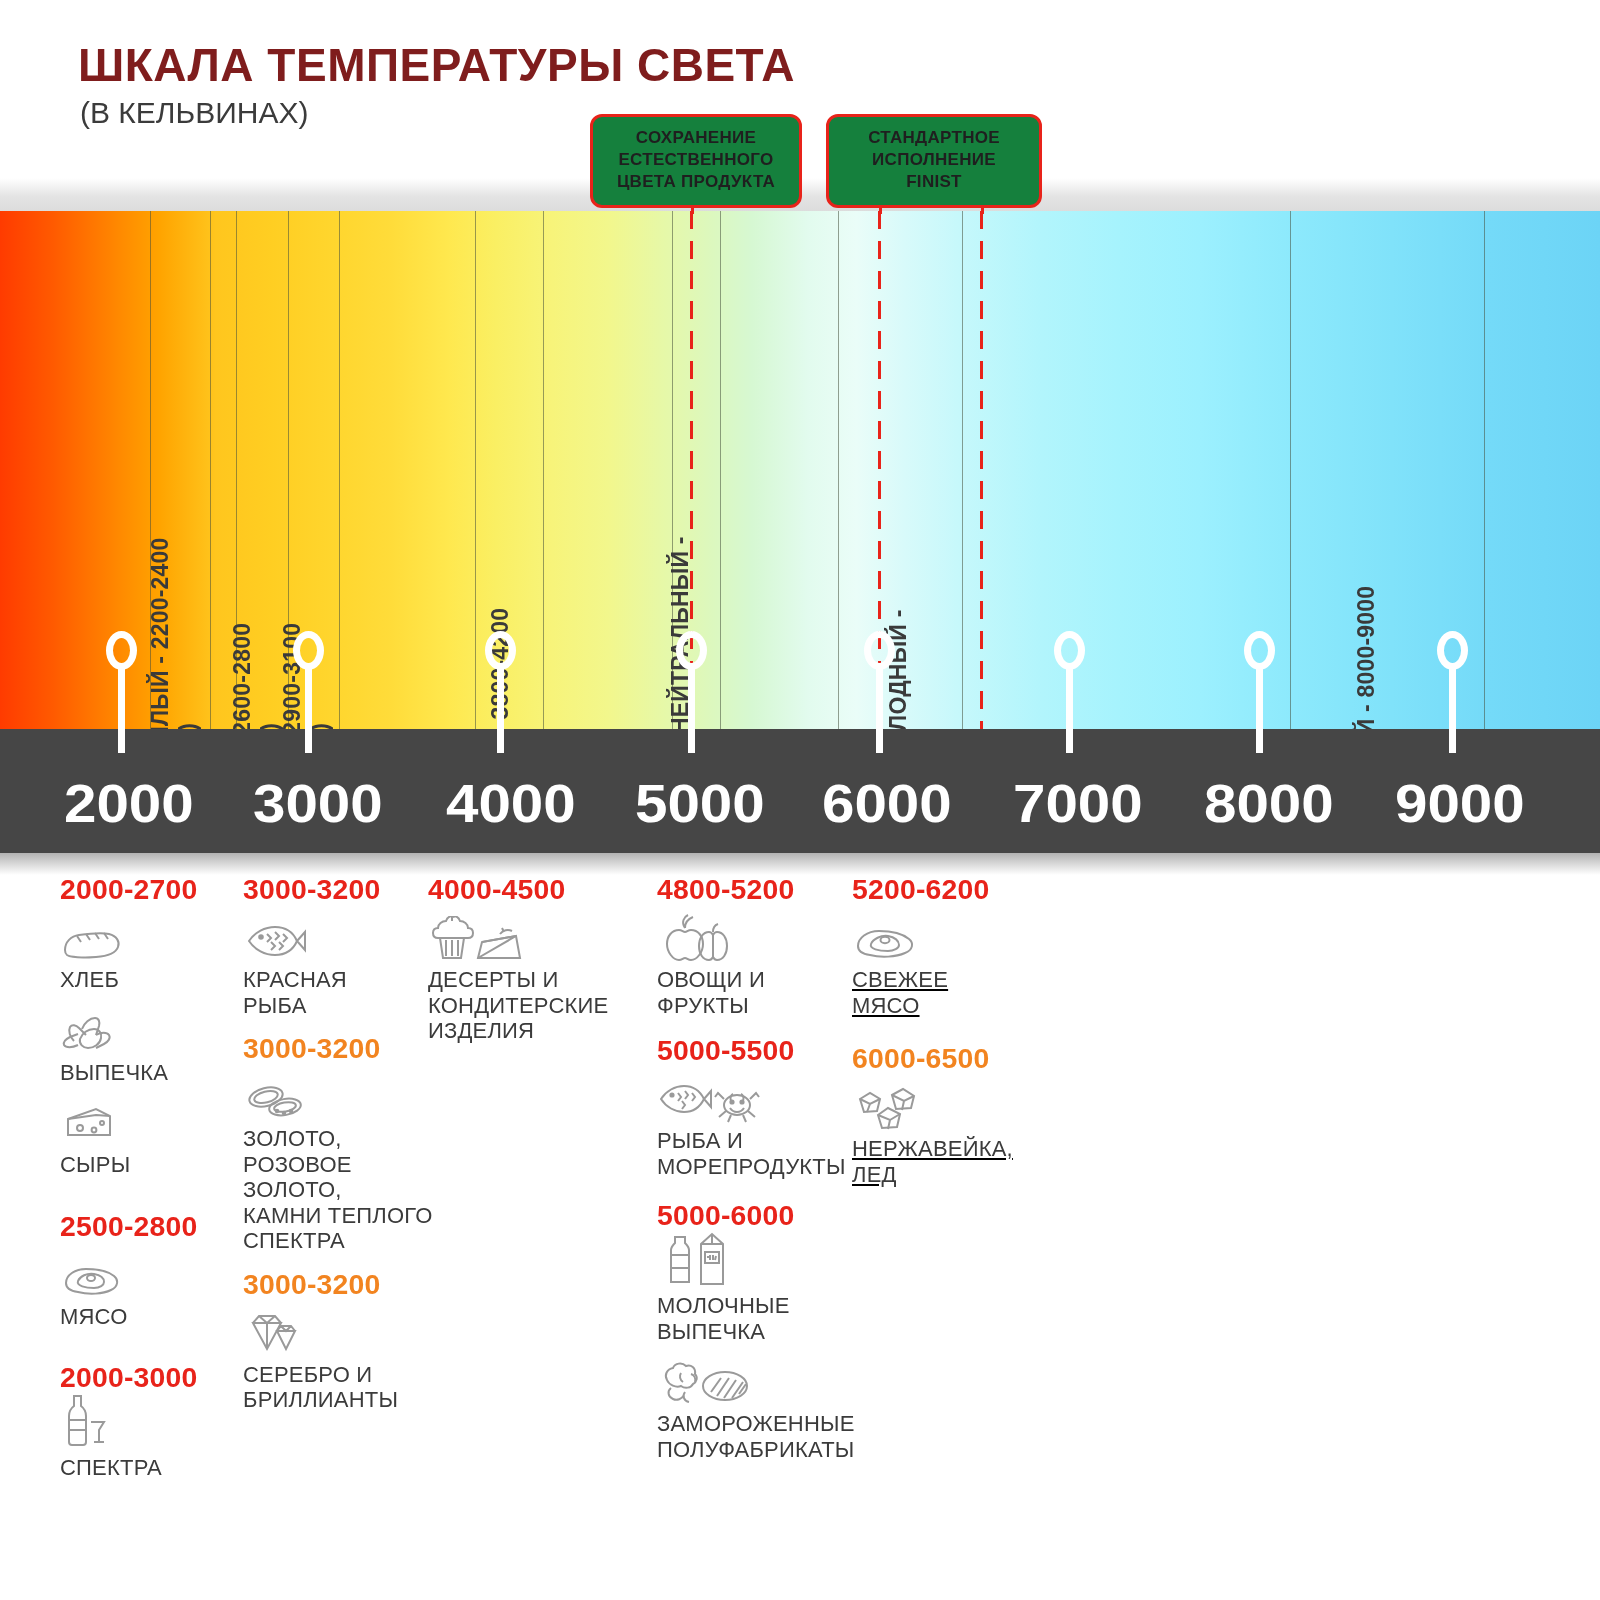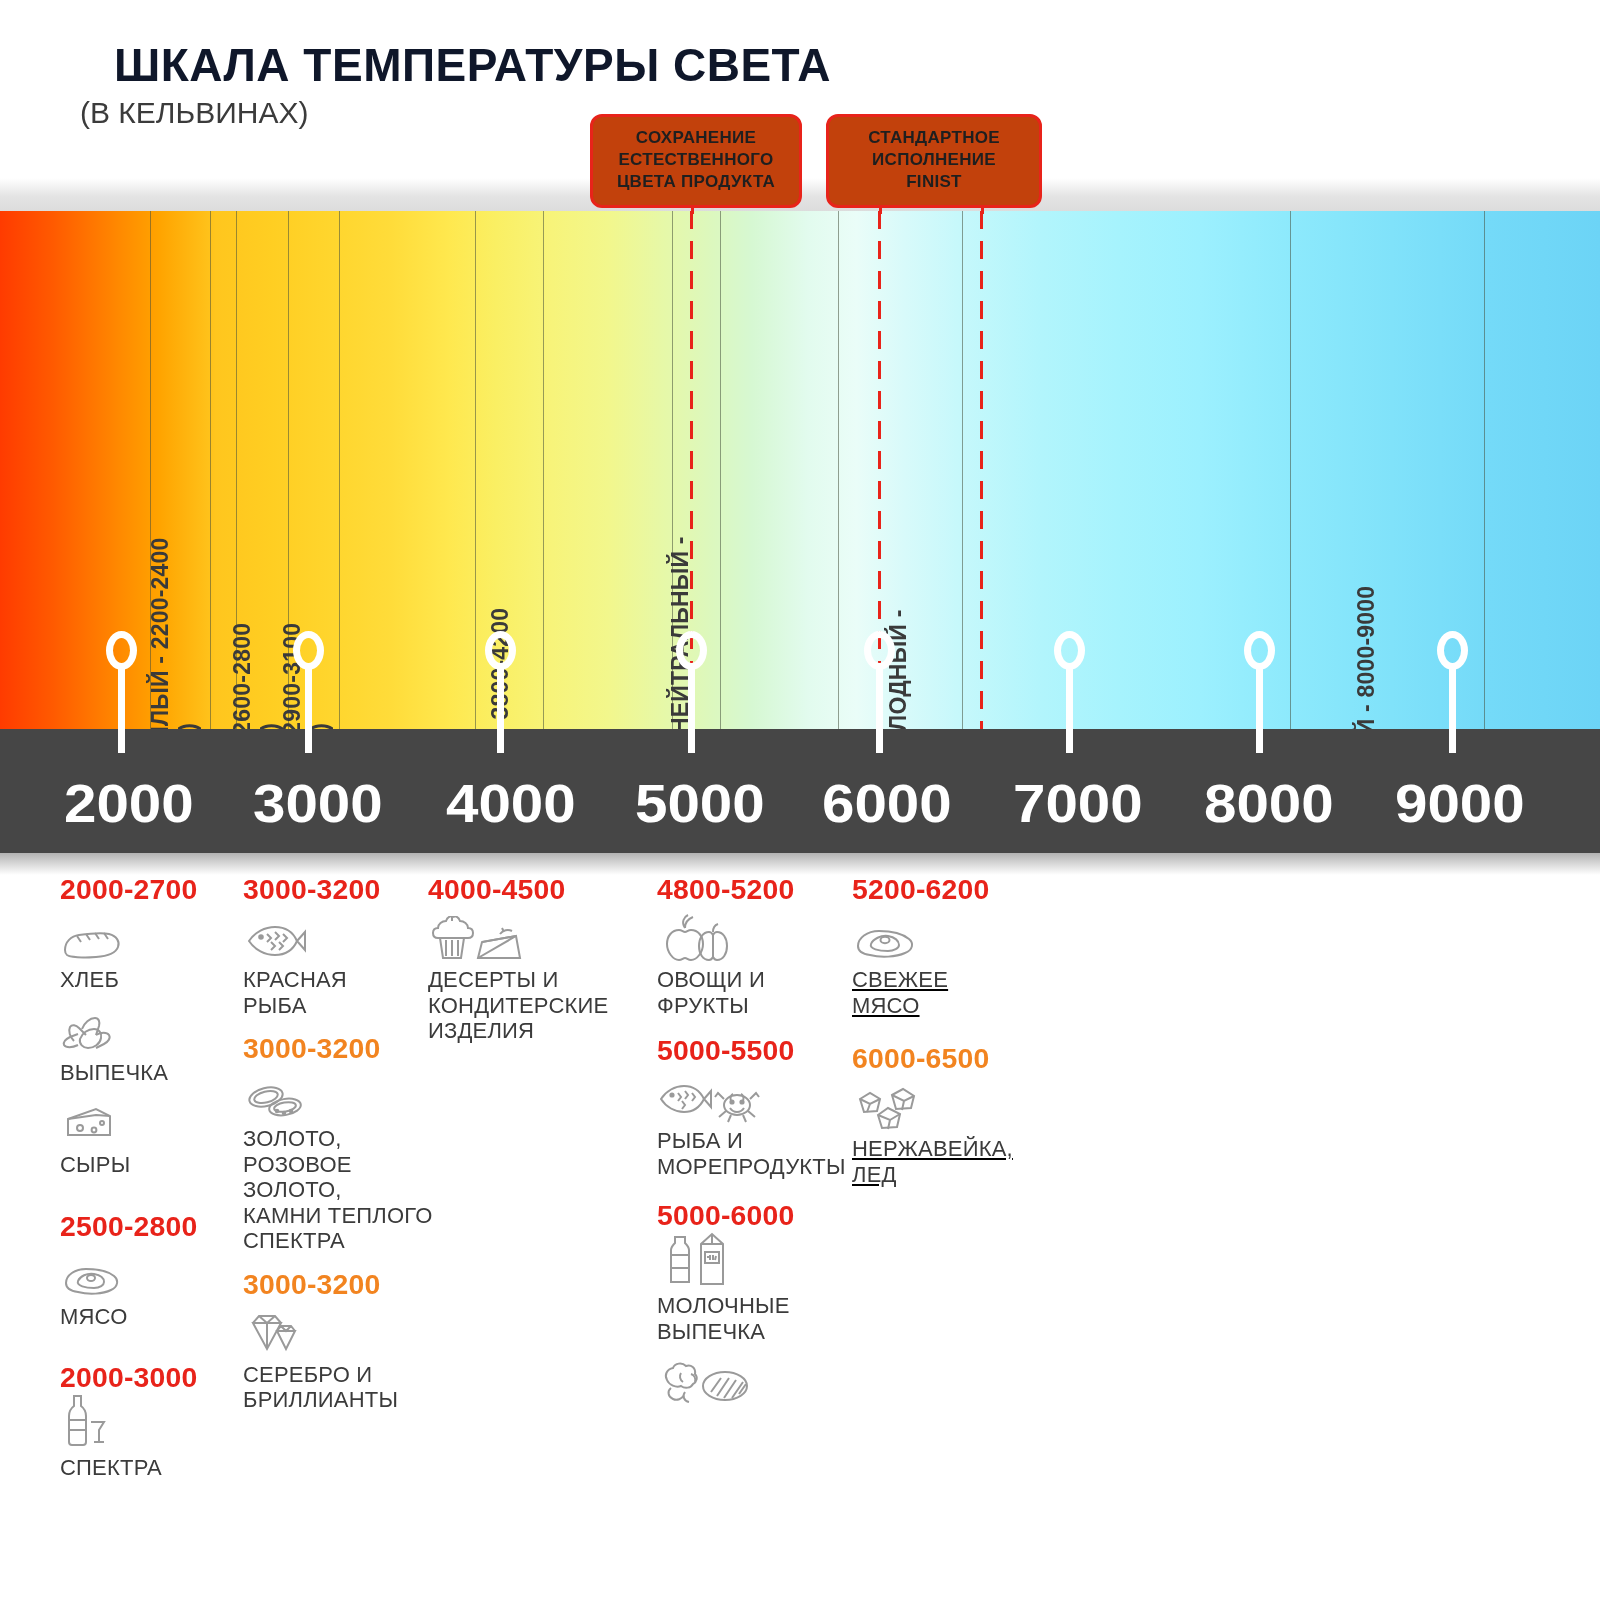--- a/index.html
+++ b/index.html
@@ -8,36 +8,35 @@
     background: #ffffff;
     font-family: "Liberation Sans", sans-serif;
     overflow: hidden;
   }
   #root { position: relative; width: 1600px; height: 1600px; }
 
   
   .title {
     position: absolute; left: 78px; top: 38px;
     font-size: 46px; font-weight: bold; letter-spacing: .5px;
-    color: #0f172a; white-space: nowrap;
+    color: #7f1d1d; white-space: nowrap;
     font-family: "Liberation Sans Narrow", "Liberation Sans", sans-serif;
     transform: scaleX(1.0);
-    margin-left: 36px;
   }
   .subtitle {
     position: absolute; left: 80px; top: 96px;
     font-size: 30px; color: #3b3b3b; white-space: nowrap;
   }
 
   
   .callout {
     position: absolute;
     border: 3px solid #E8231A;
     border-radius: 12px;
-    background: #c2410c;
+    background: #15803d;
     text-align: center;
     padding: 10px 14px 12px 14px;
     font-size: 17px; font-weight: bold; color: #1f1f1f;
     line-height: 1.30; letter-spacing: .3px;
     z-index: 6;
   }
   #callout-natural { left: 590px; top: 114px; width: 212px; }
   #callout-finist  { left: 826px; top: 114px; width: 216px; }
 
   .callout-line {
@@ -445,20 +444,21 @@
           </div><div class="item">
             <div class="ico">
               <svg width="96" height="48" viewBox="0 0 96 48" fill="none" stroke="#9a9a9a" stroke-width="2">
     <path d="M10 22c-3-5 0-11 6-12 2-5 9-6 13-2 5-2 10 2 9 8 3 3 2 8-2 10-2 4-8 5-12 2-5 2-12-1-14-6z"></path>
     <path d="M14 30c-4 3-3 9 2 11 4 2 9 0 11-4M28 34c-3 4-1 9 4 10"></path>
     <path d="M26 24c-3-2-4-6-2-9M34 16c3 1 5 4 4 8"></path>
     <ellipse cx="68" cy="28" rx="22" ry="14"></ellipse>
     <path d="M54 34l10-14M60 38l12-18M67 40l12-18M75 40l11-16M82 36l7-10"></path>
               </svg>
             </div>
+            <div class="lbl">ЗАМОРОЖЕННЫЕ<br>ПОЛУФАБРИКАТЫ</div>
           </div></div>
       </div>
     <div class="col" id="col4">
         <div class="grp"><div class="grp-range r-red">5200-6200</div><div class="item">
             <div class="ico">
               <svg width="66" height="38" viewBox="0 0 66 38" fill="none" stroke="#9a9a9a" stroke-width="2">
     <path d="M6 22c0-8 9-15 21-15 13 0 24 3 30 8 5 4 4 11-4 14-9 4-24 5-35 2C10 30 6 27 6 22z"></path>
     <path d="M19 20c2-5 10-9 17-8 7 1 11 5 11 9 0 3-5 6-11 6-9 0-19-2-17-7z"></path>
     <ellipse cx="33" cy="16" rx="4.5" ry="3.2"></ellipse>
               </svg>

